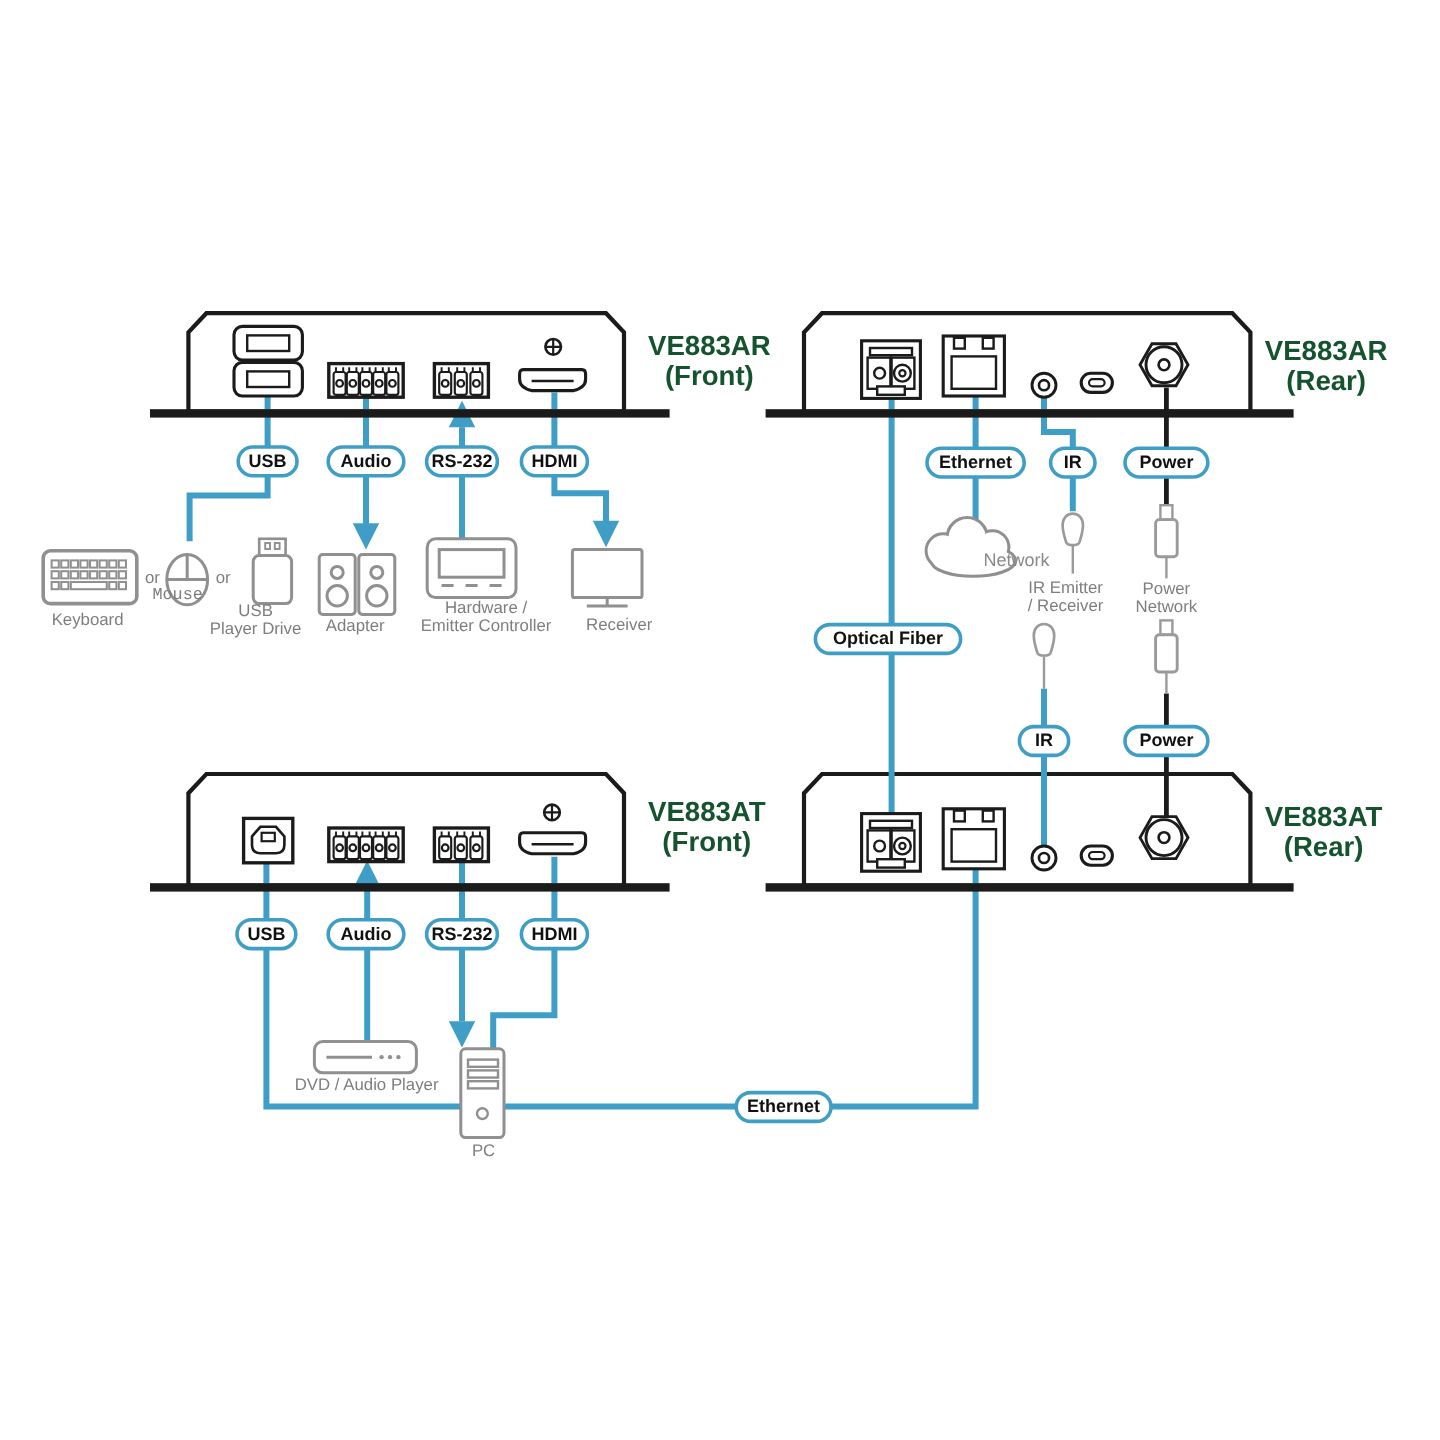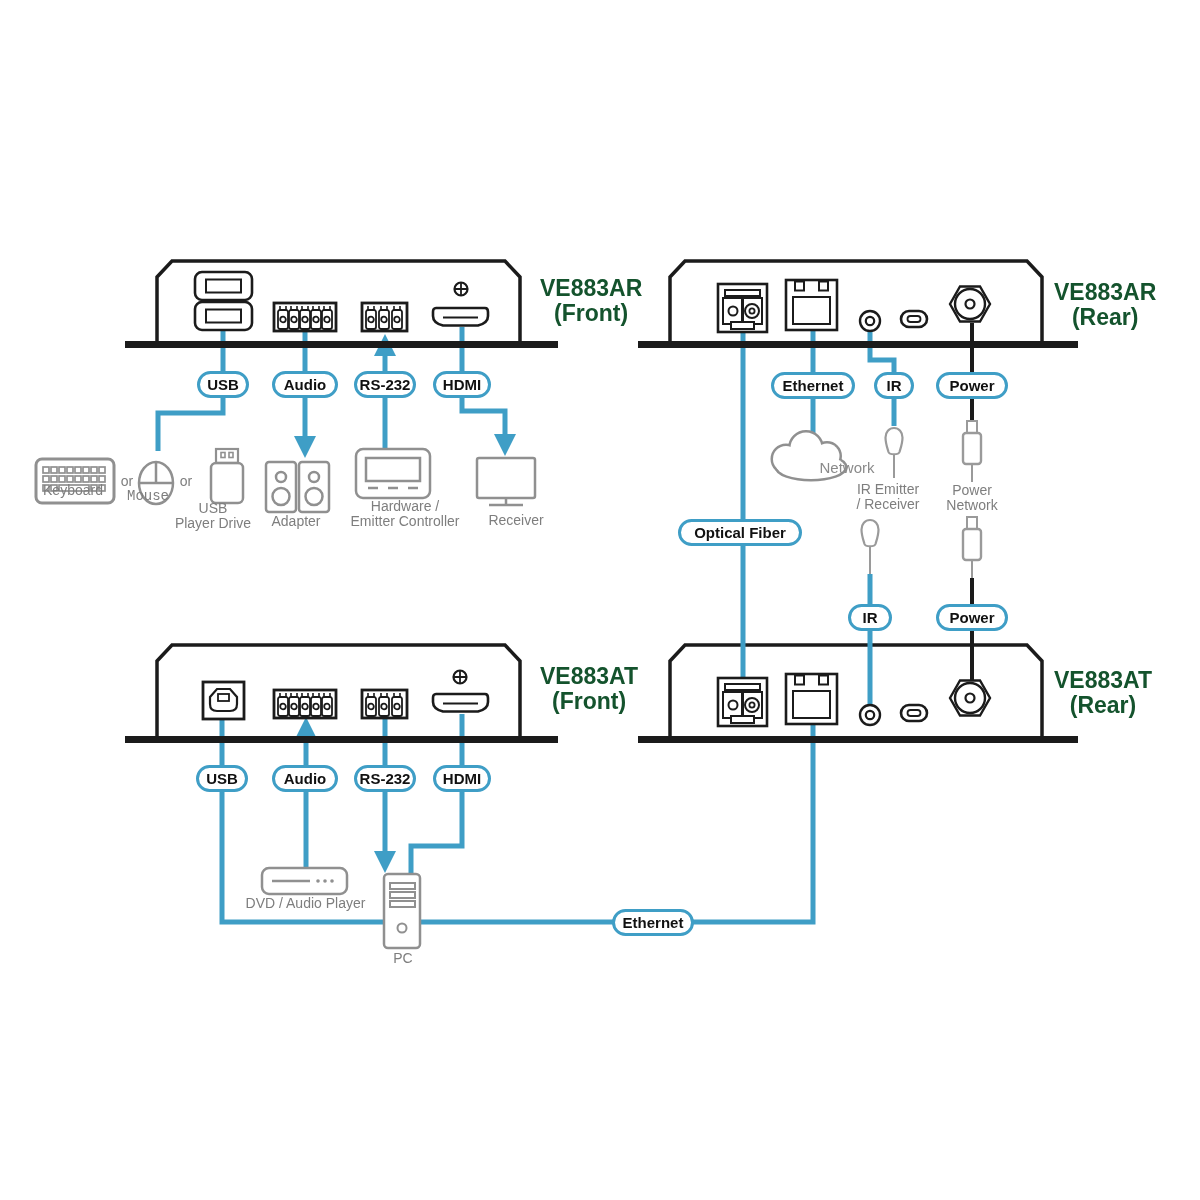--- a/index.html
+++ b/index.html
@@ -304,21 +304,21 @@
 <div class="pill" style="left:936px;top:372px;width:72px;">Power</div>
 <div class="pill" style="left:678px;top:519px;width:124px;">Optical Fiber</div>
 <div class="pill" style="left:848px;top:604px;width:44px;">IR</div>
 <div class="pill" style="left:936px;top:604px;width:72px;">Power</div>
 <div class="pill" style="left:196px;top:765px;width:52px;">USB</div>
 <div class="pill" style="left:272px;top:765px;width:66px;">Audio</div>
 <div class="pill" style="left:354px;top:765px;width:62px;">RS-232</div>
 <div class="pill" style="left:433px;top:765px;width:58px;">HDMI</div>
 <div class="pill" style="left:612px;top:909px;width:82px;">Ethernet</div>
 
-<div class="cap" style="left:33px;top:483px;width:80px;">Keyboard</div>
+<div class="cap" style="left:33px;top:509px;width:80px;">Keyboard</div>
 <div class="cap" style="left:113px;top:474px;width:28px;">or</div>
 <div class="cap" style="left:118px;top:489px;width:60px;font-family:Liberation Mono, monospace;">Mouse</div>
 <div class="cap" style="left:172px;top:474px;width:28px;">or</div>
 <div class="cap" style="left:173px;top:501px;width:80px;">
   <div>USB</div>
   <div>Player Drive</div>
 </div>
 <div class="cap" style="left:256px;top:514px;width:80px;">Adapter</div>
 <div class="cap" style="left:325px;top:499px;width:160px;">
   <div>Hardware /</div>

